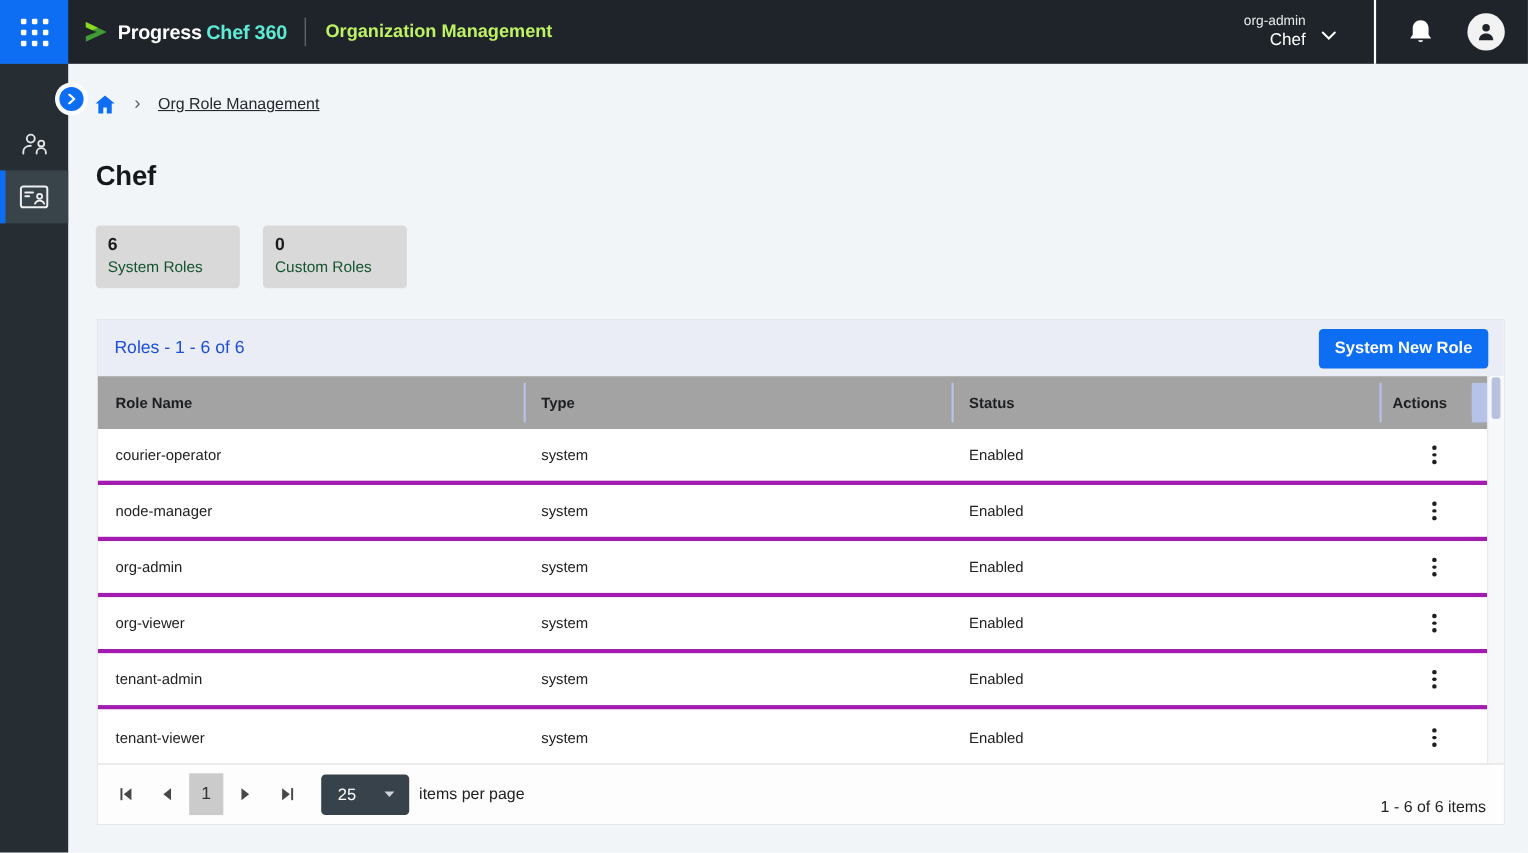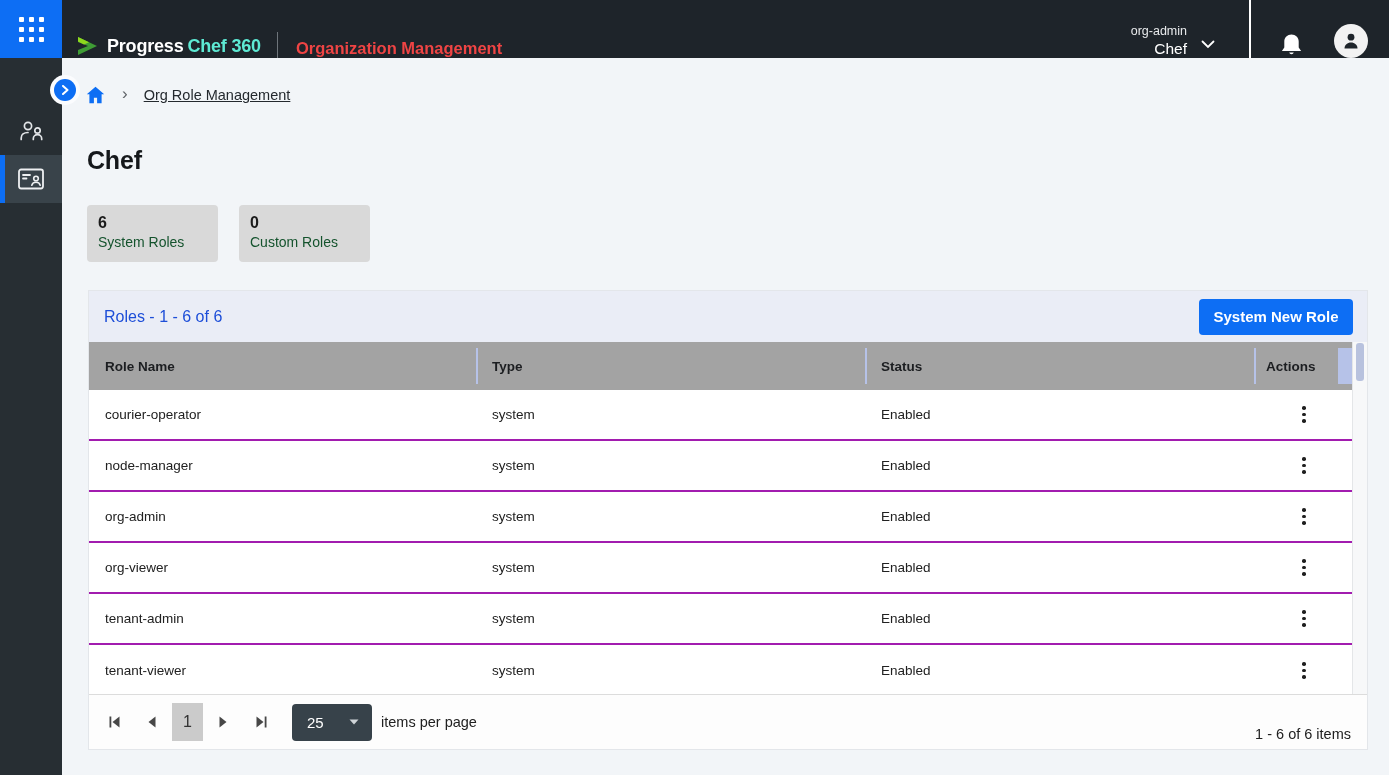--- a/index.html
+++ b/index.html
@@ -1,30 +1,30 @@
 <!DOCTYPE html>
 <html><head>
 <meta charset="utf-8">
 <style>
   * { margin:0; padding:0; box-sizing:border-box; }
   html,body { width:1389px; height:775px; }
   body { font-family:"Liberation Sans", sans-serif; background:#f2f5f8; overflow:hidden; }
   .app { position:relative; width:1389px; height:775px; background:#f2f5f8; }
 
   
-  .topbar { position:absolute; top:0; left:0; width:1389px; height:58px; background:#1e242a; display:flex; align-items:flex-end; z-index:5; }
+  .topbar { position:absolute; top:0; left:0; width:1389px; height:58px; background:#1e242a; display:flex; align-items:center; z-index:5; }
   .waffle { width:62px; height:58px; background:#0d6ef4; display:flex; align-items:center; justify-content:center; flex:0 0 62px; cursor:pointer; }
   .dots { display:grid; grid-template-columns:repeat(3,5px); grid-gap:5px; }
   .dots i { width:5px; height:5px; background:#fff; border-radius:1px; display:block; }
   .logo { display:flex; align-items:center; margin-left:14px; }
   .logo svg { margin-right:7px; }
   .logo .brand { color:#fff; font-size:18px; font-weight:700; letter-spacing:-0.2px; }
   .logo .product { color:#5eead4; font-size:18px; font-weight:700; margin-left:4px; letter-spacing:-0.2px; }
   .tb-divider { width:1px; height:26px; background:#6e757b; margin:0 18px 0 16px; }
-  .app-title { color:#ef4444; font-size:16.5px; font-weight:700; }
+  .app-title { color:#bef264; font-size:16.5px; font-weight:700; }
   .account { margin-left:auto; display:flex; align-items:center; cursor:pointer; }
   .account-text { text-align:right; }
   .account-role { color:#e8eaec; font-size:12.5px; line-height:15px; }
   .account-org { color:#fff; font-size:15.5px; line-height:19px; }
   .account-caret { margin:6px 0 0 14px; }
   .tb-vsep { width:2px; align-self:stretch; background:#fff; margin-left:34px; }
   .bell-btn { margin-left:29px; cursor:pointer; display:flex; }
   .avatar { width:34px; height:34px; border-radius:50%; background:#f2f2f2; margin:0 21px 0 31px; display:flex; align-items:center; justify-content:center; cursor:pointer; }
 
   
@@ -52,21 +52,21 @@
   .toolbar-title { margin-left:15px; font-size:16px; color:#1d4ed8; }
   .create-btn { margin-left:auto; margin-right:14px; width:154px; height:36px; background:#0d6ef4; color:#fff; border:none; border-radius:4px; font-size:15px; font-weight:700; font-family:"Liberation Sans", sans-serif; cursor:pointer; }
   .thead { position:absolute; left:0; top:51px; width:1265px; height:48px; background:#a3a3a3; display:flex; }
   .th { display:flex; align-items:center; padding-left:16px; font-size:13.5px; font-weight:700; color:#1c1e21; position:relative; }
   .th::before { content:""; position:absolute; left:0; top:6px; bottom:6px; width:2px; background:#b6c2e8; }
   .th:first-child::before { display:none; }
   .th::after { content:""; }
   .th.last-edge { position:absolute; right:0; top:6px; bottom:6px; width:2px; background:#b6c2e8; }
   .col1 { width:387px; } .col2 { width:389px; } .col3 { width:389px; } .col4 { width:100px;padding-left:12px; }
   .tbody { position:absolute; left:0; top:99px; width:1265px; }
-  .trow { display:flex; height:51px; border-bottom:2px solid #a21caf; background:#fff; }
+  .trow { display:flex; height:51px; border-bottom:4px solid #a21caf; background:#fff; }
   .trow:last-child { border-bottom:none; }
   .td { display:flex; align-items:center; padding-left:16px; font-size:13.5px; color:#212121; }
   .td.actions { justify-content:center; padding-left:0; cursor:pointer; }
   .kebab { display:flex; flex-direction:column; align-items:center; }
   .kebab i { width:3.5px; height:3.5px; border-radius:50%; background:#1f1f1f; display:block; margin:1.4px 0; }
   .scroll-track { position:absolute; right:0; top:51px; bottom:55px; width:15px; background:#f7f8f9; border-left:1px solid #e4e6e8; }
   .scroll-thumb { position:absolute; top:1px; left:3px; width:8px; height:38px; background:#b8c2de; border-radius:3px; cursor:grab; }
 
   
   .tfoot { position:absolute; left:0; bottom:0; width:100%; height:55px; background:#fdfdfd; border-top:1px solid #dcdcdc; display:flex; align-items:center; padding-left:13px; }

